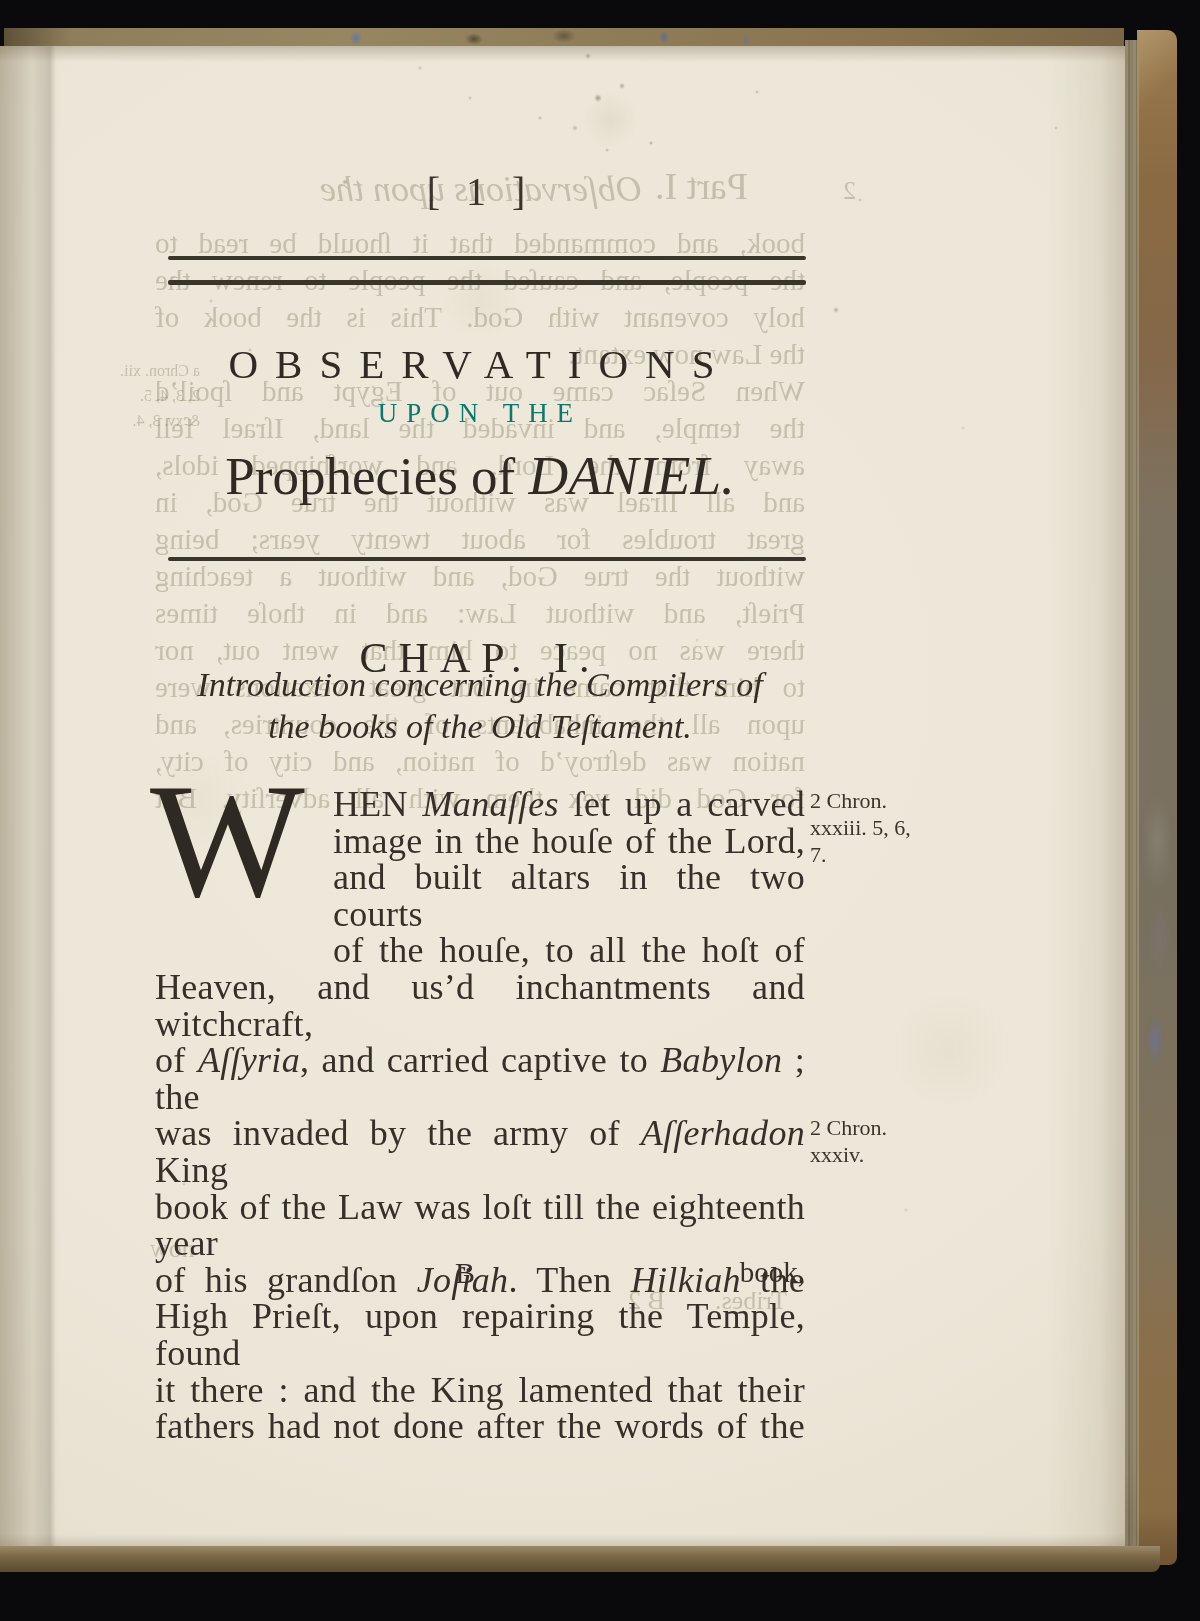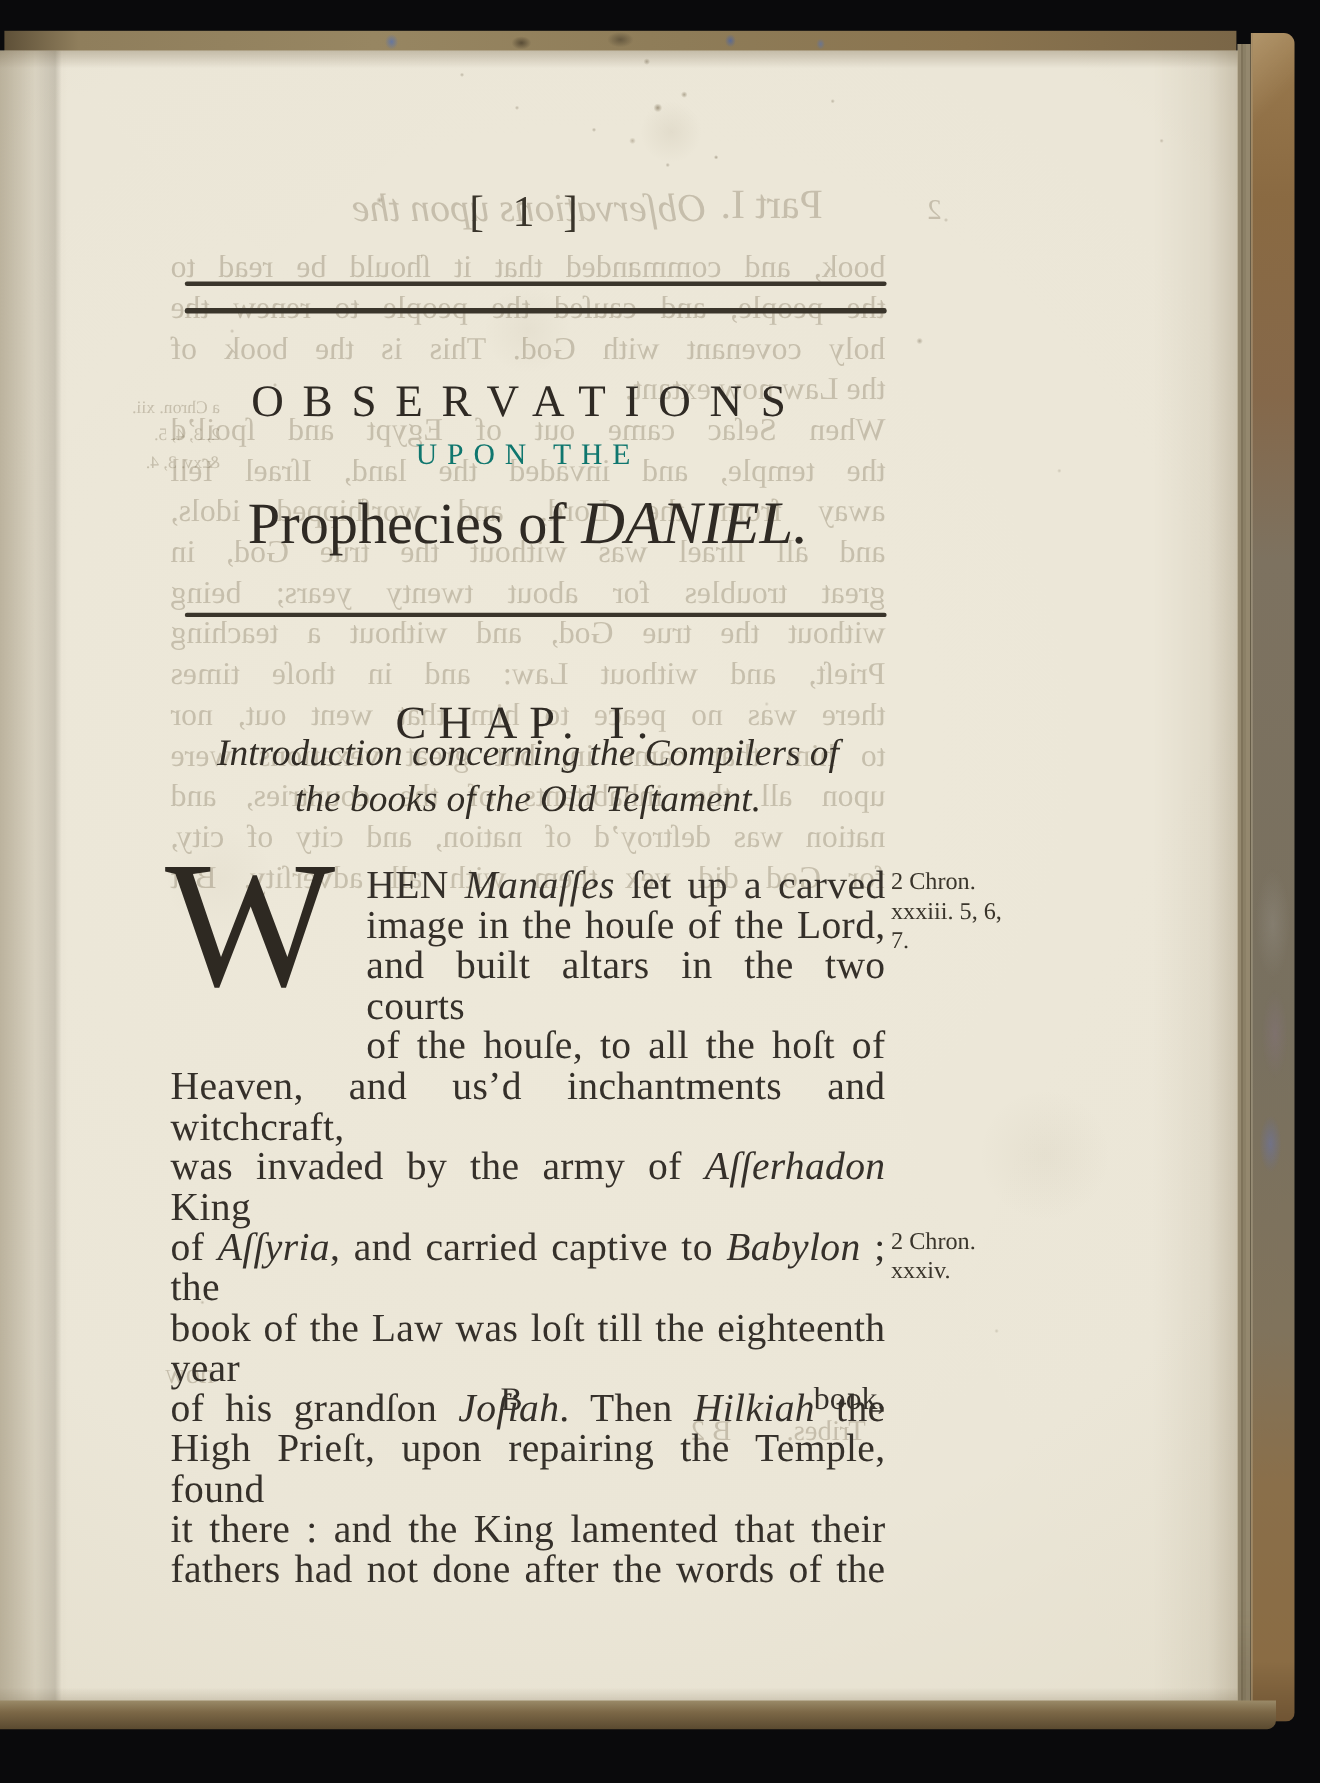--- a/index.html
+++ b/index.html
@@ -167,22 +167,22 @@
       <div>Introduction concerning the Compilers of</div>
       <div>the books of the Old Teſtament.</div>
     </div>
     <div class="dropcap">W</div>
     <div class="body" id="body-lines">
         <div class="bline indent"><span>HEN </span><em>Manaſſes</em><span> ſet up a carved</span></div>
         <div class="bline indent"><span>image in the houſe of the Lord,</span></div>
         <div class="bline indent"><span>and built altars in the two courts</span></div>
         <div class="bline indent"><span>of the houſe, to all the hoſt of</span></div>
         <div class="bline"><span>Heaven, and us’d inchantments and witchcraft,</span></div>
+        <div class="bline"><span>of </span><em>Aſſyria</em><span>, and carried captive to </span><em>Babylon</em><span> ; the</span></div>
         <div class="bline"><span>was invaded by the army of </span><em>Aſſerhadon</em><span> King</span></div>
-        <div class="bline"><span>of </span><em>Aſſyria</em><span>, and carried captive to </span><em>Babylon</em><span> ; the</span></div>
         <div class="bline"><span>book of the Law was loſt till the eighteenth year</span></div>
         <div class="bline"><span>of his grandſon </span><em>Joſiah</em><span>. Then </span><em>Hilkiah</em><span> the</span></div>
         <div class="bline"><span>High Prieſt, upon repairing the Temple, found</span></div>
         <div class="bline"><span>it there : and the King lamented that their</span></div>
         <div class="bline"><span>fathers had not done after the words of the</span></div>
       </div>
     <div class="note note1" id="note1">
         <div>2 Chron.</div>
         <div>xxxiii. 5, 6,</div>
         <div>7.</div>

